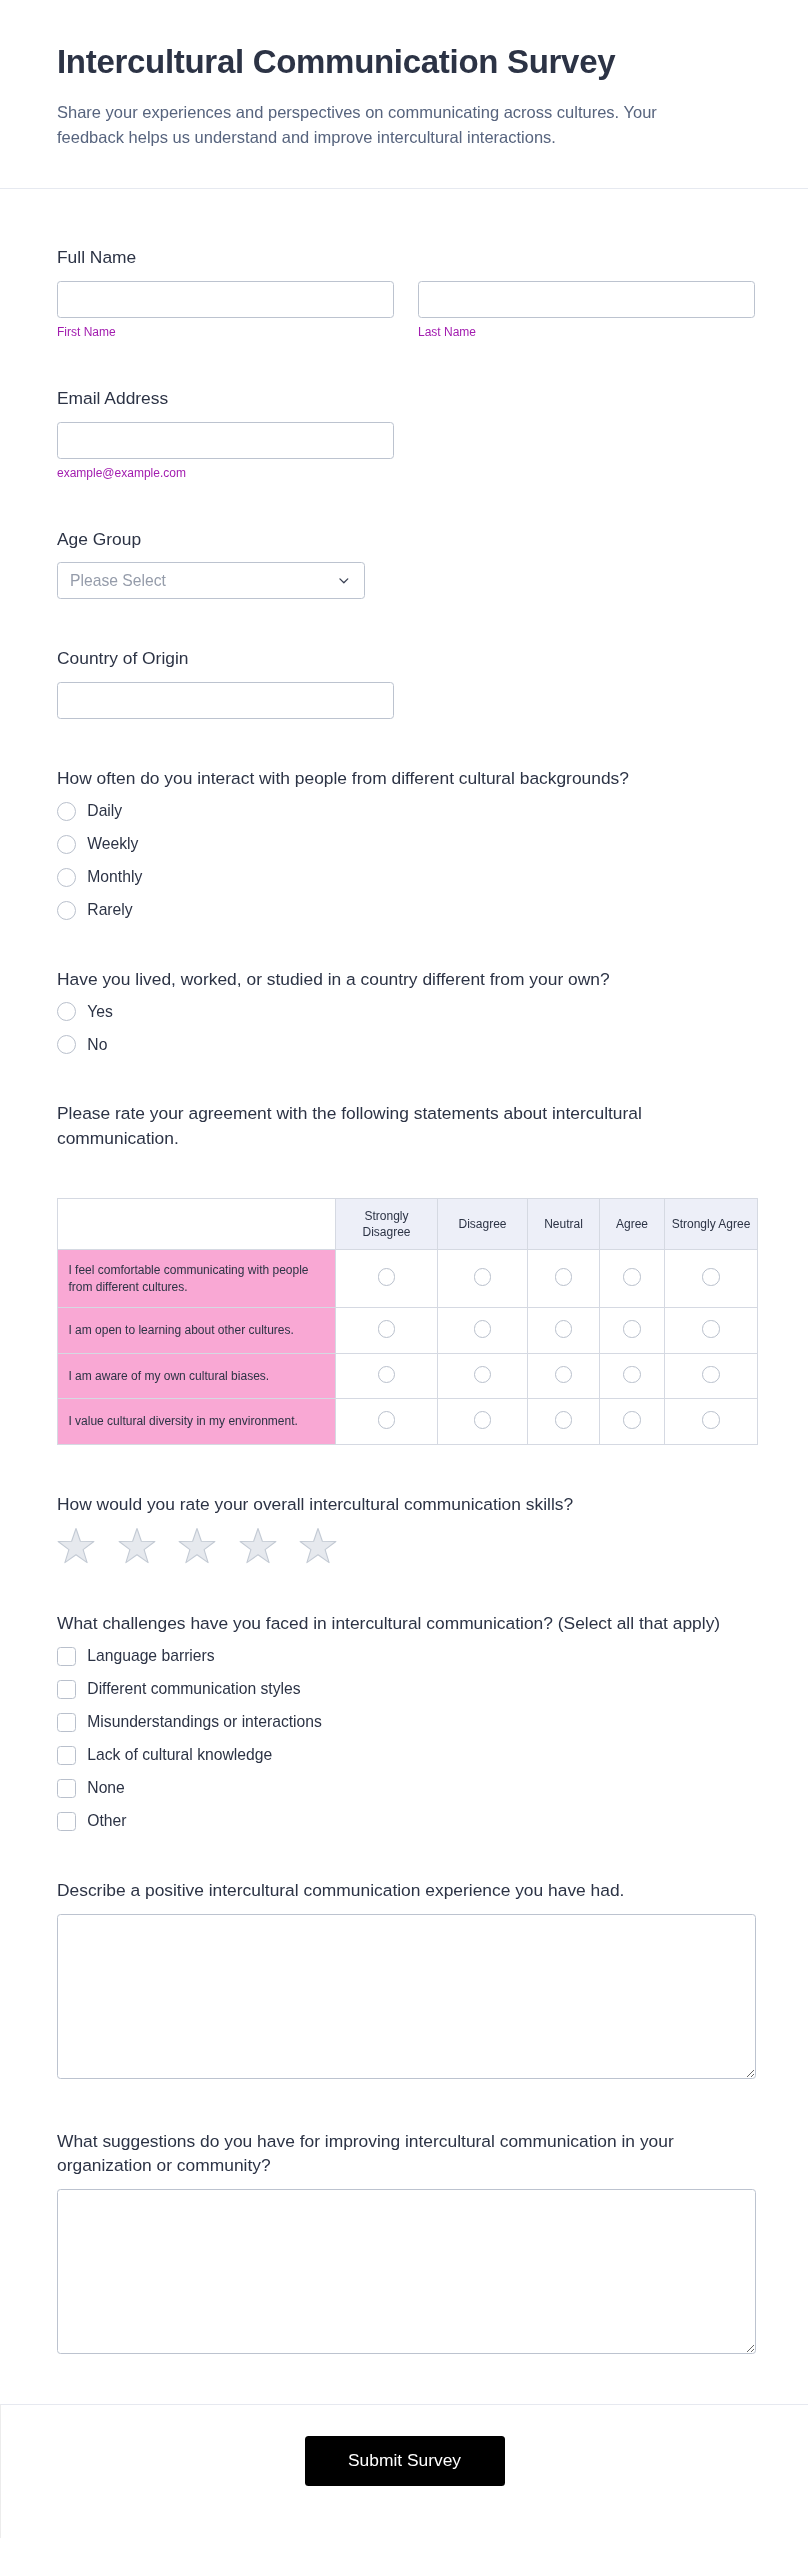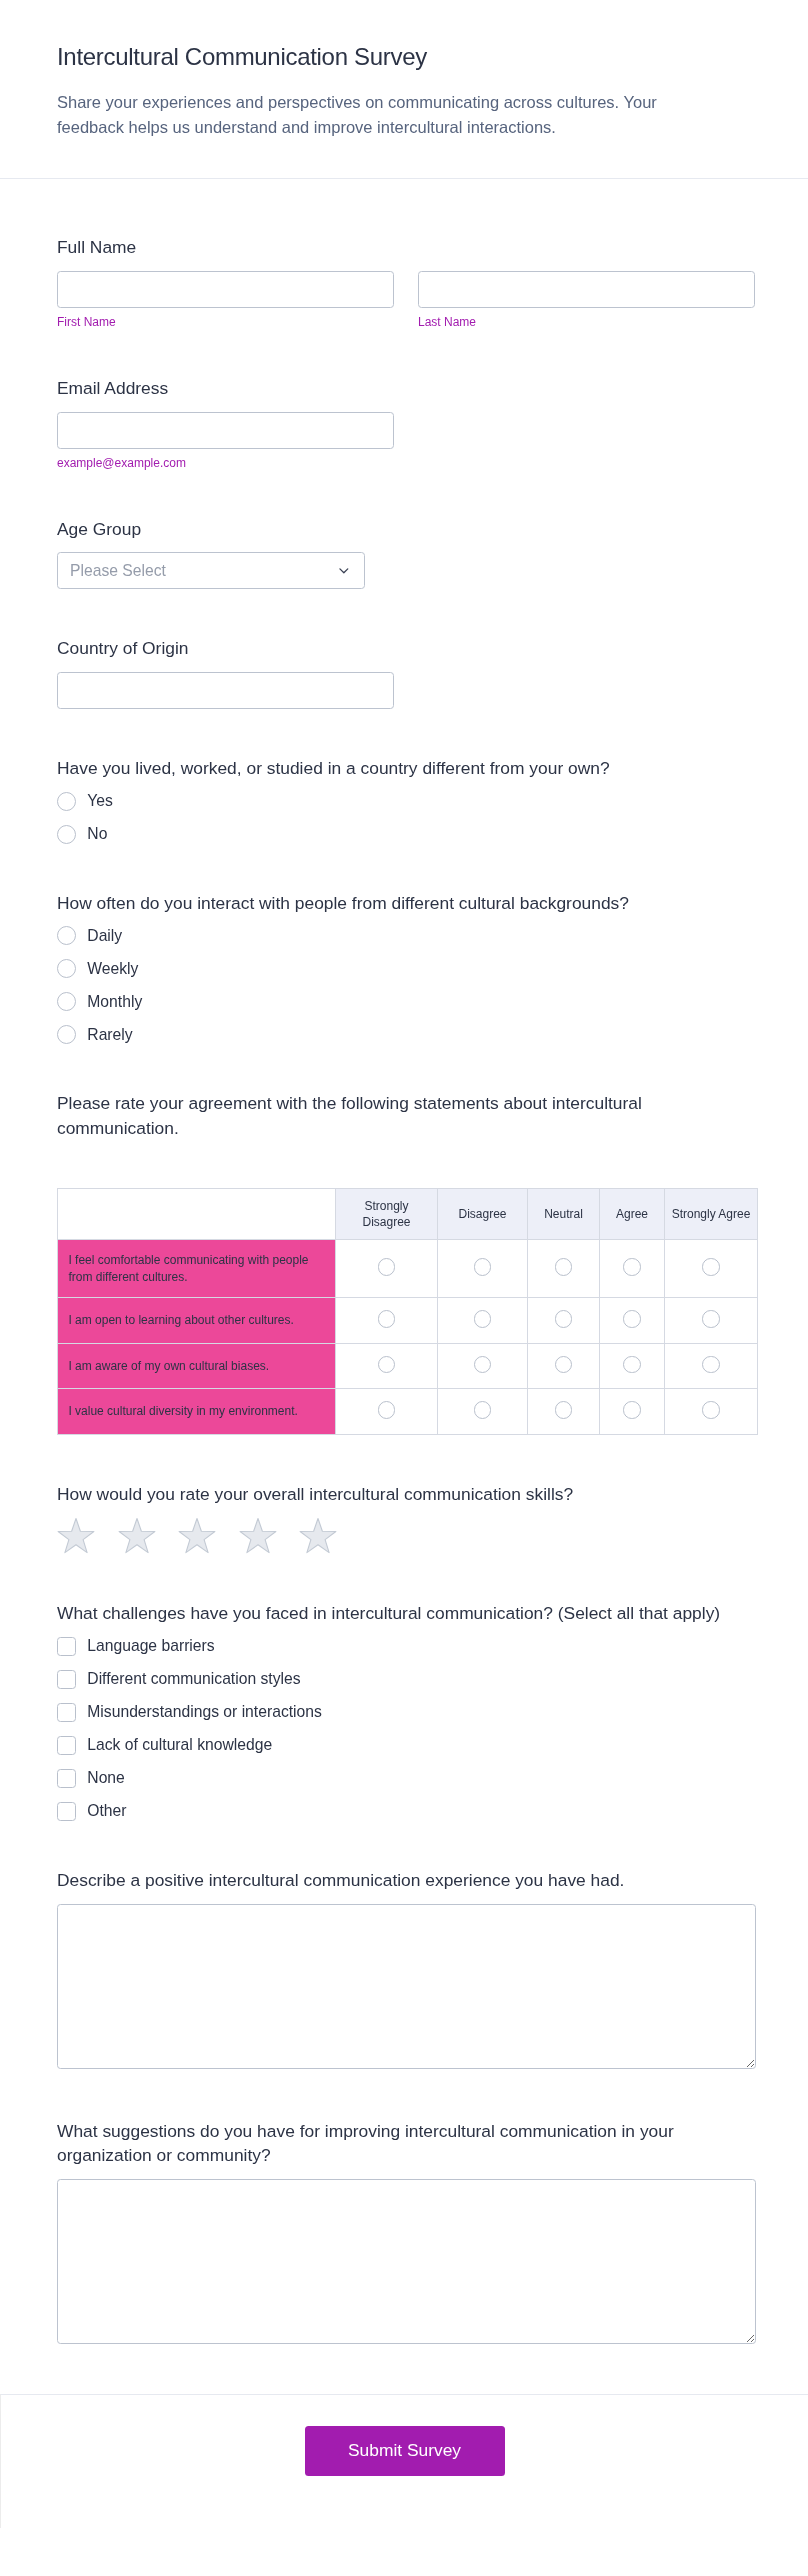--- a/index.html
+++ b/index.html
@@ -7,22 +7,22 @@
   body {
     font-family: "Liberation Sans", "DejaVu Sans", sans-serif;
     color: #2c3345;
     width: 809px;
   }
   .page { width: 809px; min-height: 2576px; background: #fff; }
 
   
   .header { padding: 43px 52px 38px 57px; }
   .form-title {
-    font-size: 24px;
-    font-weight: 400;
+    font-size: 33px;
+    font-weight: 700;
     color: #2c3345;
     letter-spacing: -0.3px;
     margin-bottom: 19px;
   }
   .form-subtitle {
     font-size: 16.5px;
     line-height: 1.5;
     color: #57647e;
     max-width: 635px;
   }
@@ -113,21 +113,21 @@
   .matrix thead th {
     background: #edeff8;
     font-weight: 500;
     text-align: center;
     padding: 8.7px 5.2px;
     line-height: 1.35;
     color: #2c3345;
   }
   .matrix thead th.corner { background: #fff; border: 0.9px solid #d5d9e2; }
   .matrix td.row-label {
-    background: #ec4899;
+    background: #f9a8d4;
     text-align: left;
     padding: 12px 10.4px;
     line-height: 1.4;
     color: #2c3345;
   }
   .matrix td.cell { text-align: center; vertical-align: middle; background: #fff; padding: 12px 0; cursor: pointer; }
   .matrix .radio.m { width: 17.4px; height: 17.4px; display: inline-block; }
 
   
   .stars { display: flex; gap: 22.6px; margin-top: 7px; }
@@ -151,21 +151,21 @@
   .footer {
     margin-top: 22.6px;
     border-top: 0.9px solid #e6e9f0;
     border-left: 0.9px solid #ececec;
     border-right: 0.9px solid #ececec;
     padding: 31px 0 52px;
     display: flex;
     justify-content: center;
   }
   .submit-btn {
-    background: #a21caf;
+    background: #000000;
     color: #ffffff;
     border: none;
     border-radius: 3.5px;
     font-size: 17.4px;
     font-weight: 500;
     font-family: inherit;
     padding: 0 33px;
     height: 50px;
     min-width: 200px;
     cursor: pointer;
@@ -215,48 +215,48 @@
         </span>
       </div>
     </div>
 
     <div class="question">
       <div class="q-label">Country of Origin</div>
       <input class="text-input" type="text" value="" style="">
     </div>
 
     <div class="question">
+      <div class="q-label">How often do you interact with people from different cultural backgrounds?</div>
+      <div class="option">
+        <span class="radio"></span>
+        <span class="option-text">Daily</span>
+      </div>
+      <div class="option">
+        <span class="radio"></span>
+        <span class="option-text">Weekly</span>
+      </div>
+      <div class="option">
+        <span class="radio"></span>
+        <span class="option-text">Monthly</span>
+      </div>
+      <div class="option">
+        <span class="radio"></span>
+        <span class="option-text">Rarely</span>
+      </div>
+    </div>
+
+    <div class="question">
       <div class="q-label">Have you lived, worked, or studied in a country different from your own?</div>
       <div class="option">
         <span class="radio"></span>
         <span class="option-text">Yes</span>
       </div>
       <div class="option">
         <span class="radio"></span>
         <span class="option-text">No</span>
-      </div>
-    </div>
-
-    <div class="question">
-      <div class="q-label">How often do you interact with people from different cultural backgrounds?</div>
-      <div class="option">
-        <span class="radio"></span>
-        <span class="option-text">Daily</span>
-      </div>
-      <div class="option">
-        <span class="radio"></span>
-        <span class="option-text">Weekly</span>
-      </div>
-      <div class="option">
-        <span class="radio"></span>
-        <span class="option-text">Monthly</span>
-      </div>
-      <div class="option">
-        <span class="radio"></span>
-        <span class="option-text">Rarely</span>
       </div>
     </div>
 
     <div class="question">
       <div class="q-label">Please rate your agreement with the following statements about intercultural communication.</div>
       <table class="matrix">
         <colgroup>
           <col style="width:278px">
             <col style="width:102px">
             <col style="width:90px">

